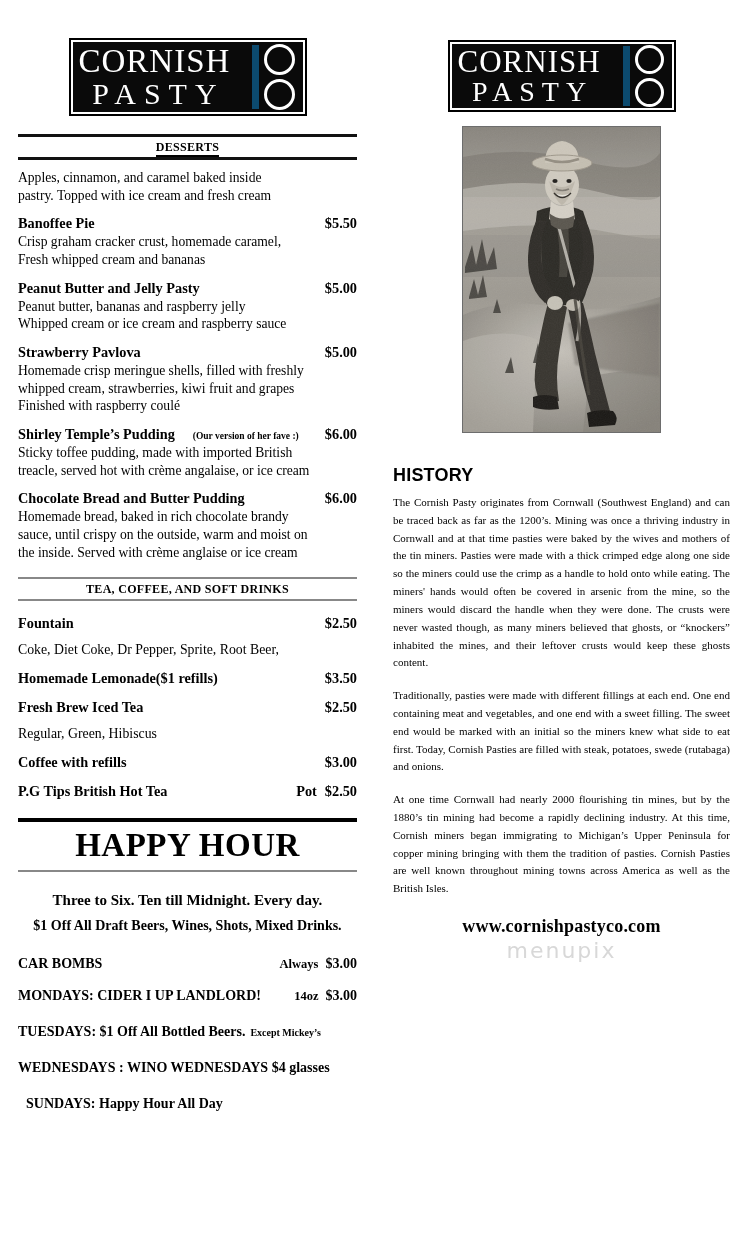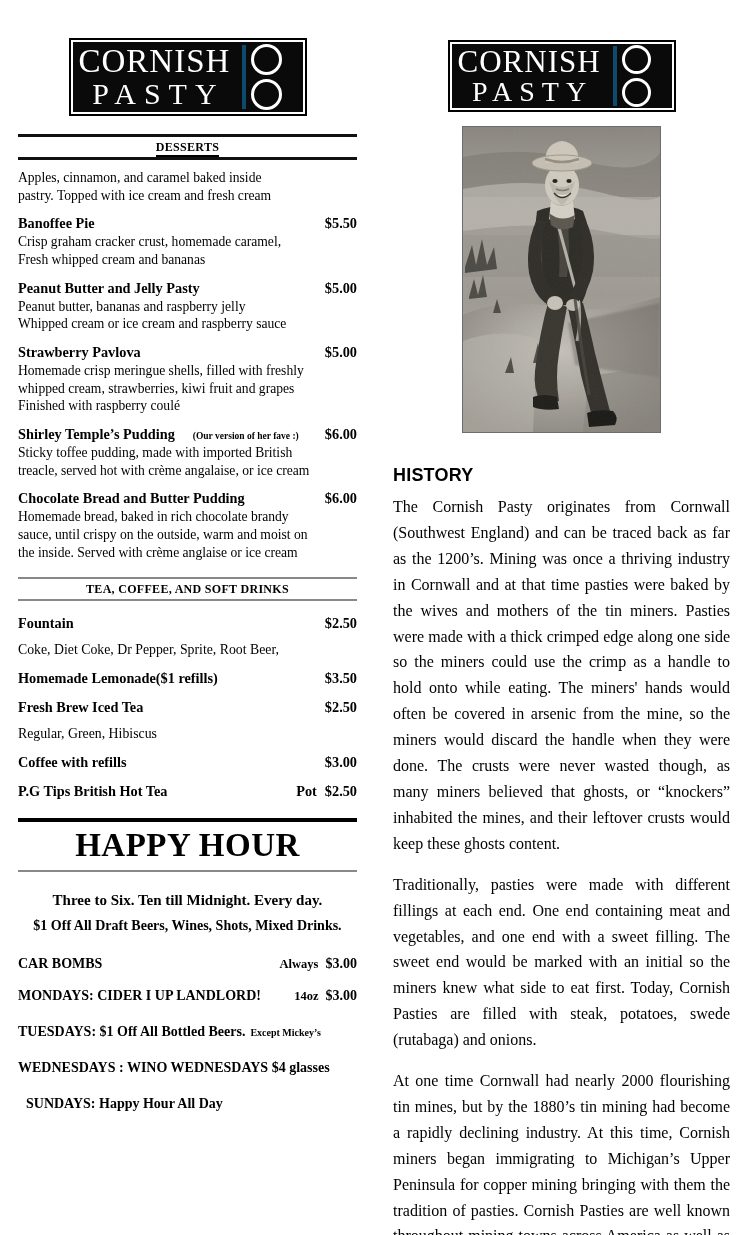--- a/index.html
+++ b/index.html
@@ -43,22 +43,22 @@
     box-shadow: 0 0 0 2px #fff inset;
     display: flex;
     align-items: center;
     box-sizing: border-box;
   }
   .logo-left {
     display: flex;
     flex-direction: column;
     align-items: center;
     justify-content: center;
-    padding-right: 12px;
-    border-right: 4px solid #0c4a6e;
+    padding-right: 22px;
+    border-right: 7px solid #0c4a6e;
   }
   .logo-line {
     color: #fff;
     font-family: "Liberation Serif", "DejaVu Serif", serif;
     font-weight: normal;
     line-height: 1.02;
     white-space: nowrap;
   }
   .logo-right {
     display: flex;
@@ -194,21 +194,21 @@
   .history-title {
     text-align: left;
     font-family: "Liberation Sans", "DejaVu Sans", sans-serif;
     font-weight: bold;
     font-size: 18px;
     margin-top: 32px;
     letter-spacing: .2px;
   }
   .history-p {
     text-align: justify;
-    font-size: 16px;
+    font-size: 11px;
     line-height: 1.62;
     margin-top: 8px;
   }
   .history-p.gap { margin-top: 15px; }
 
   .site {
     text-align: center;
     font-weight: bold;
     font-size: 18px;
     margin-top: 18px;

